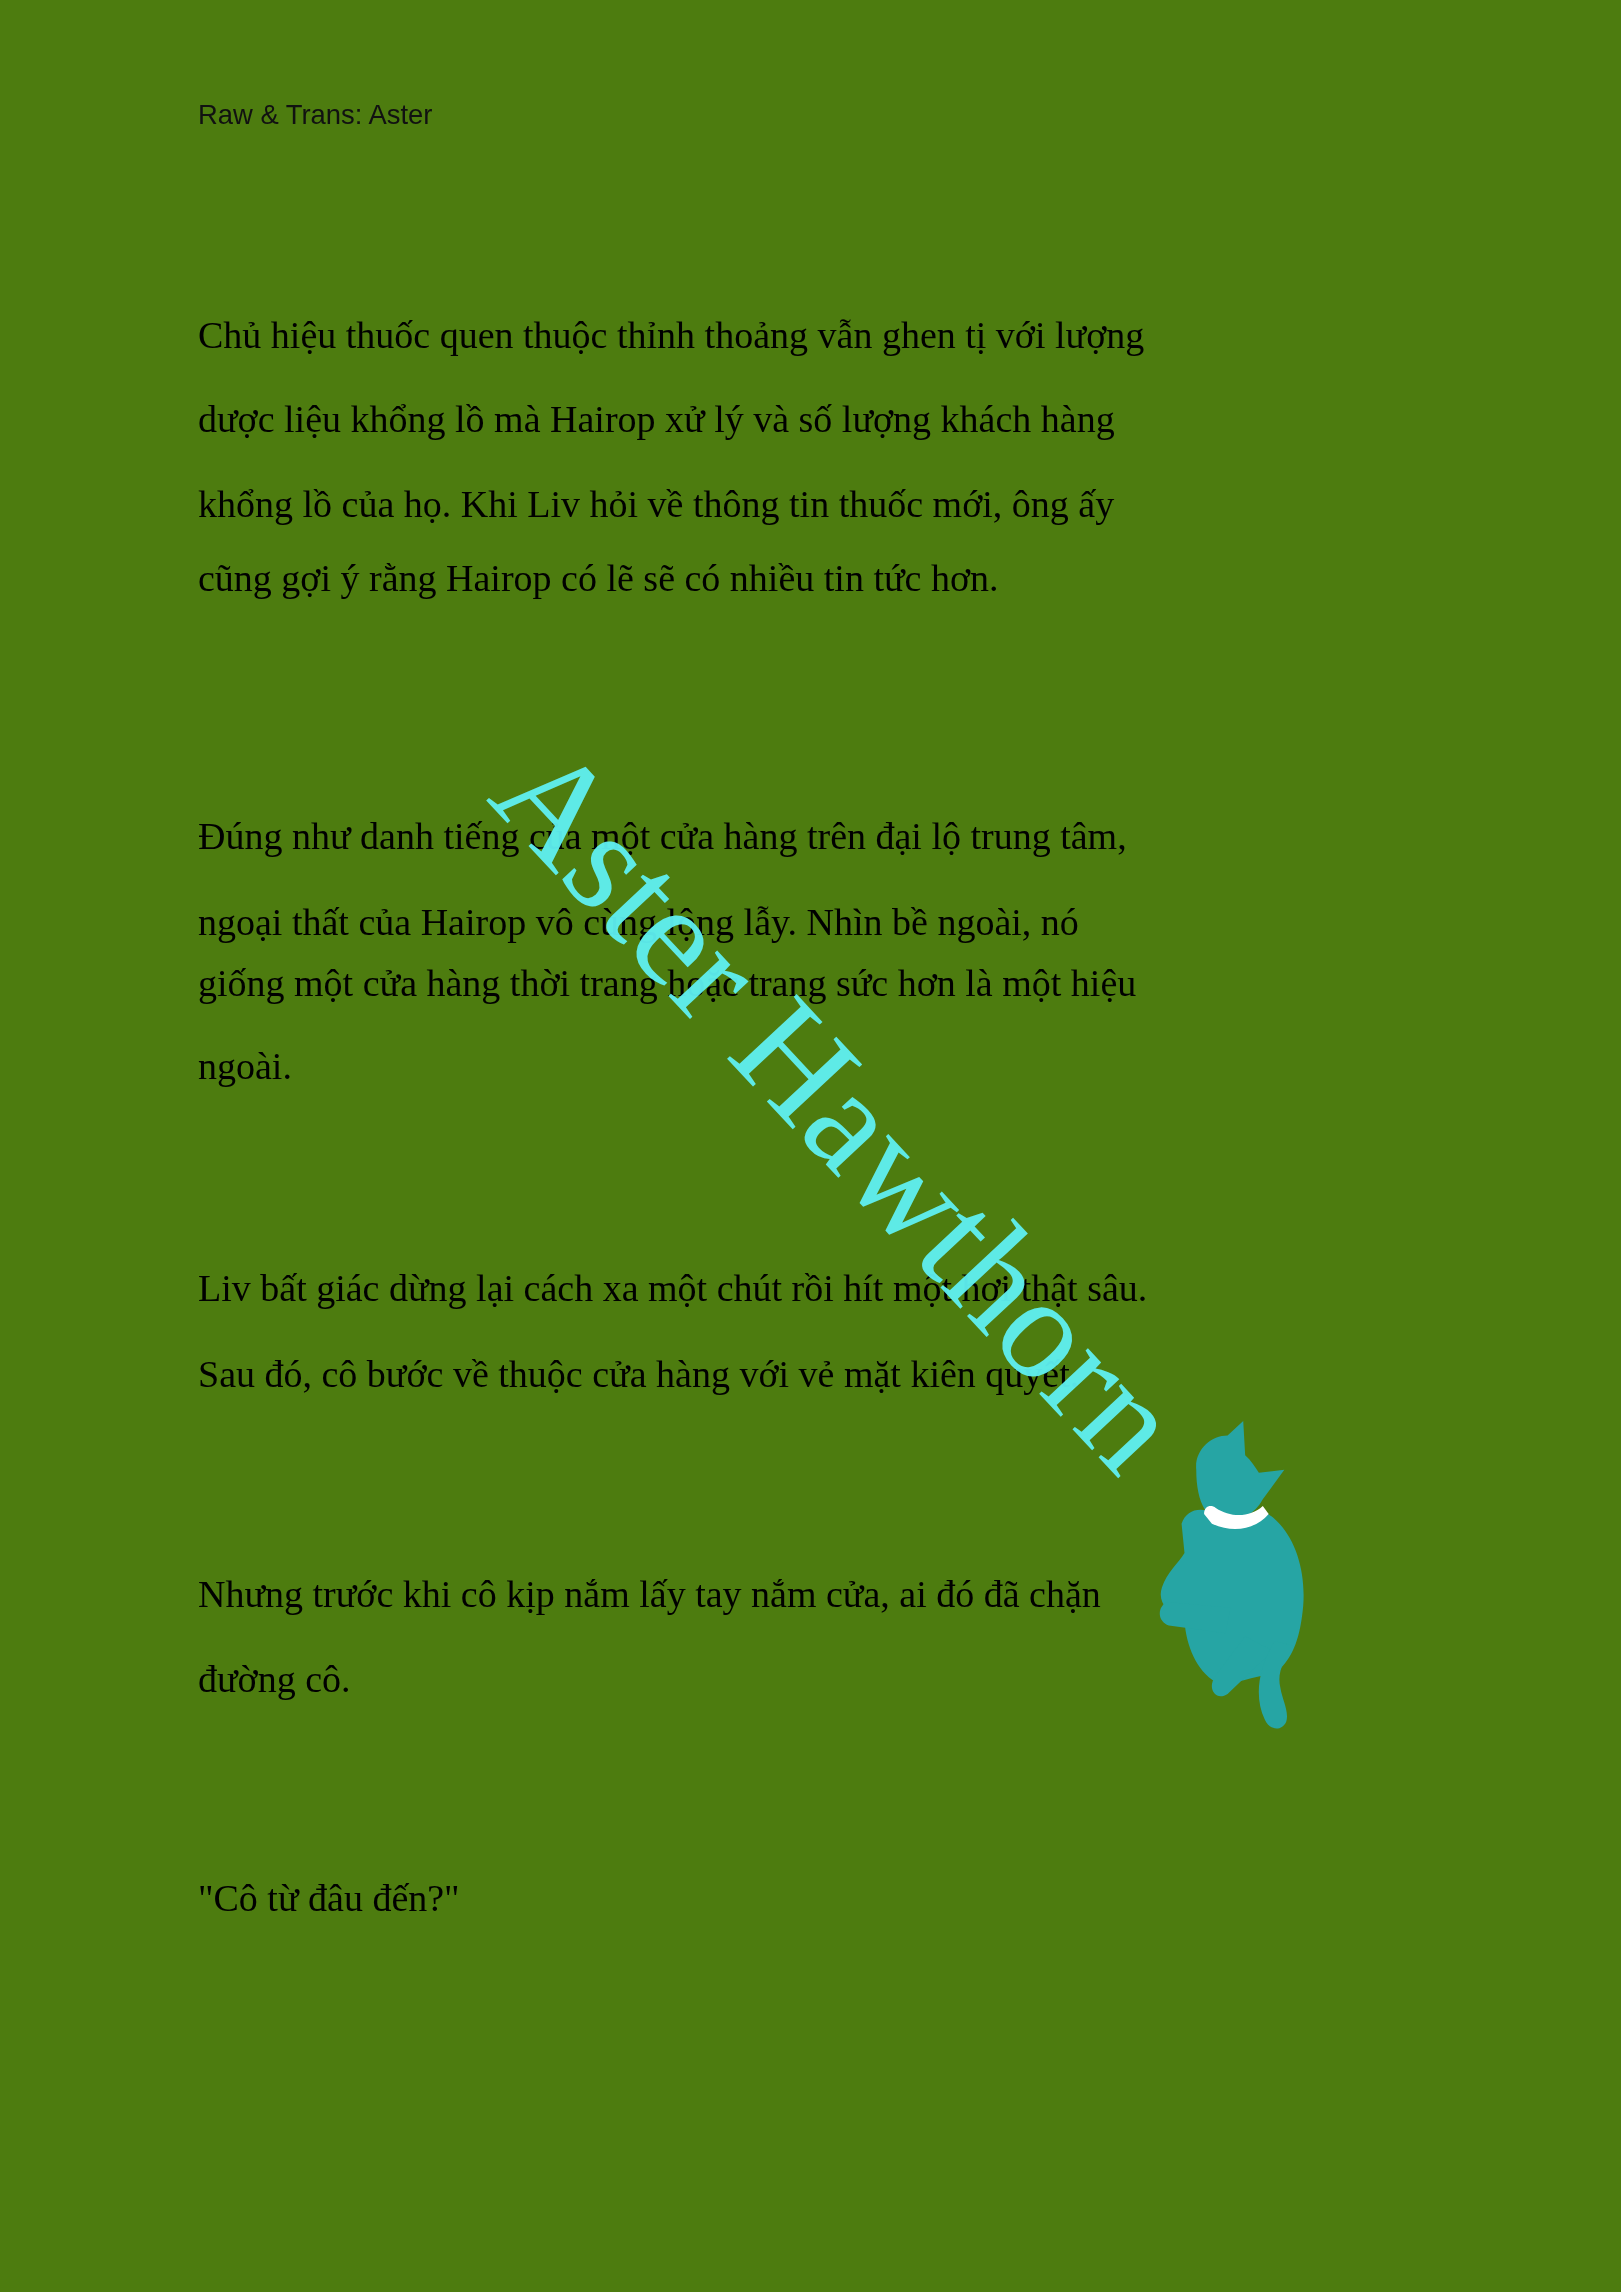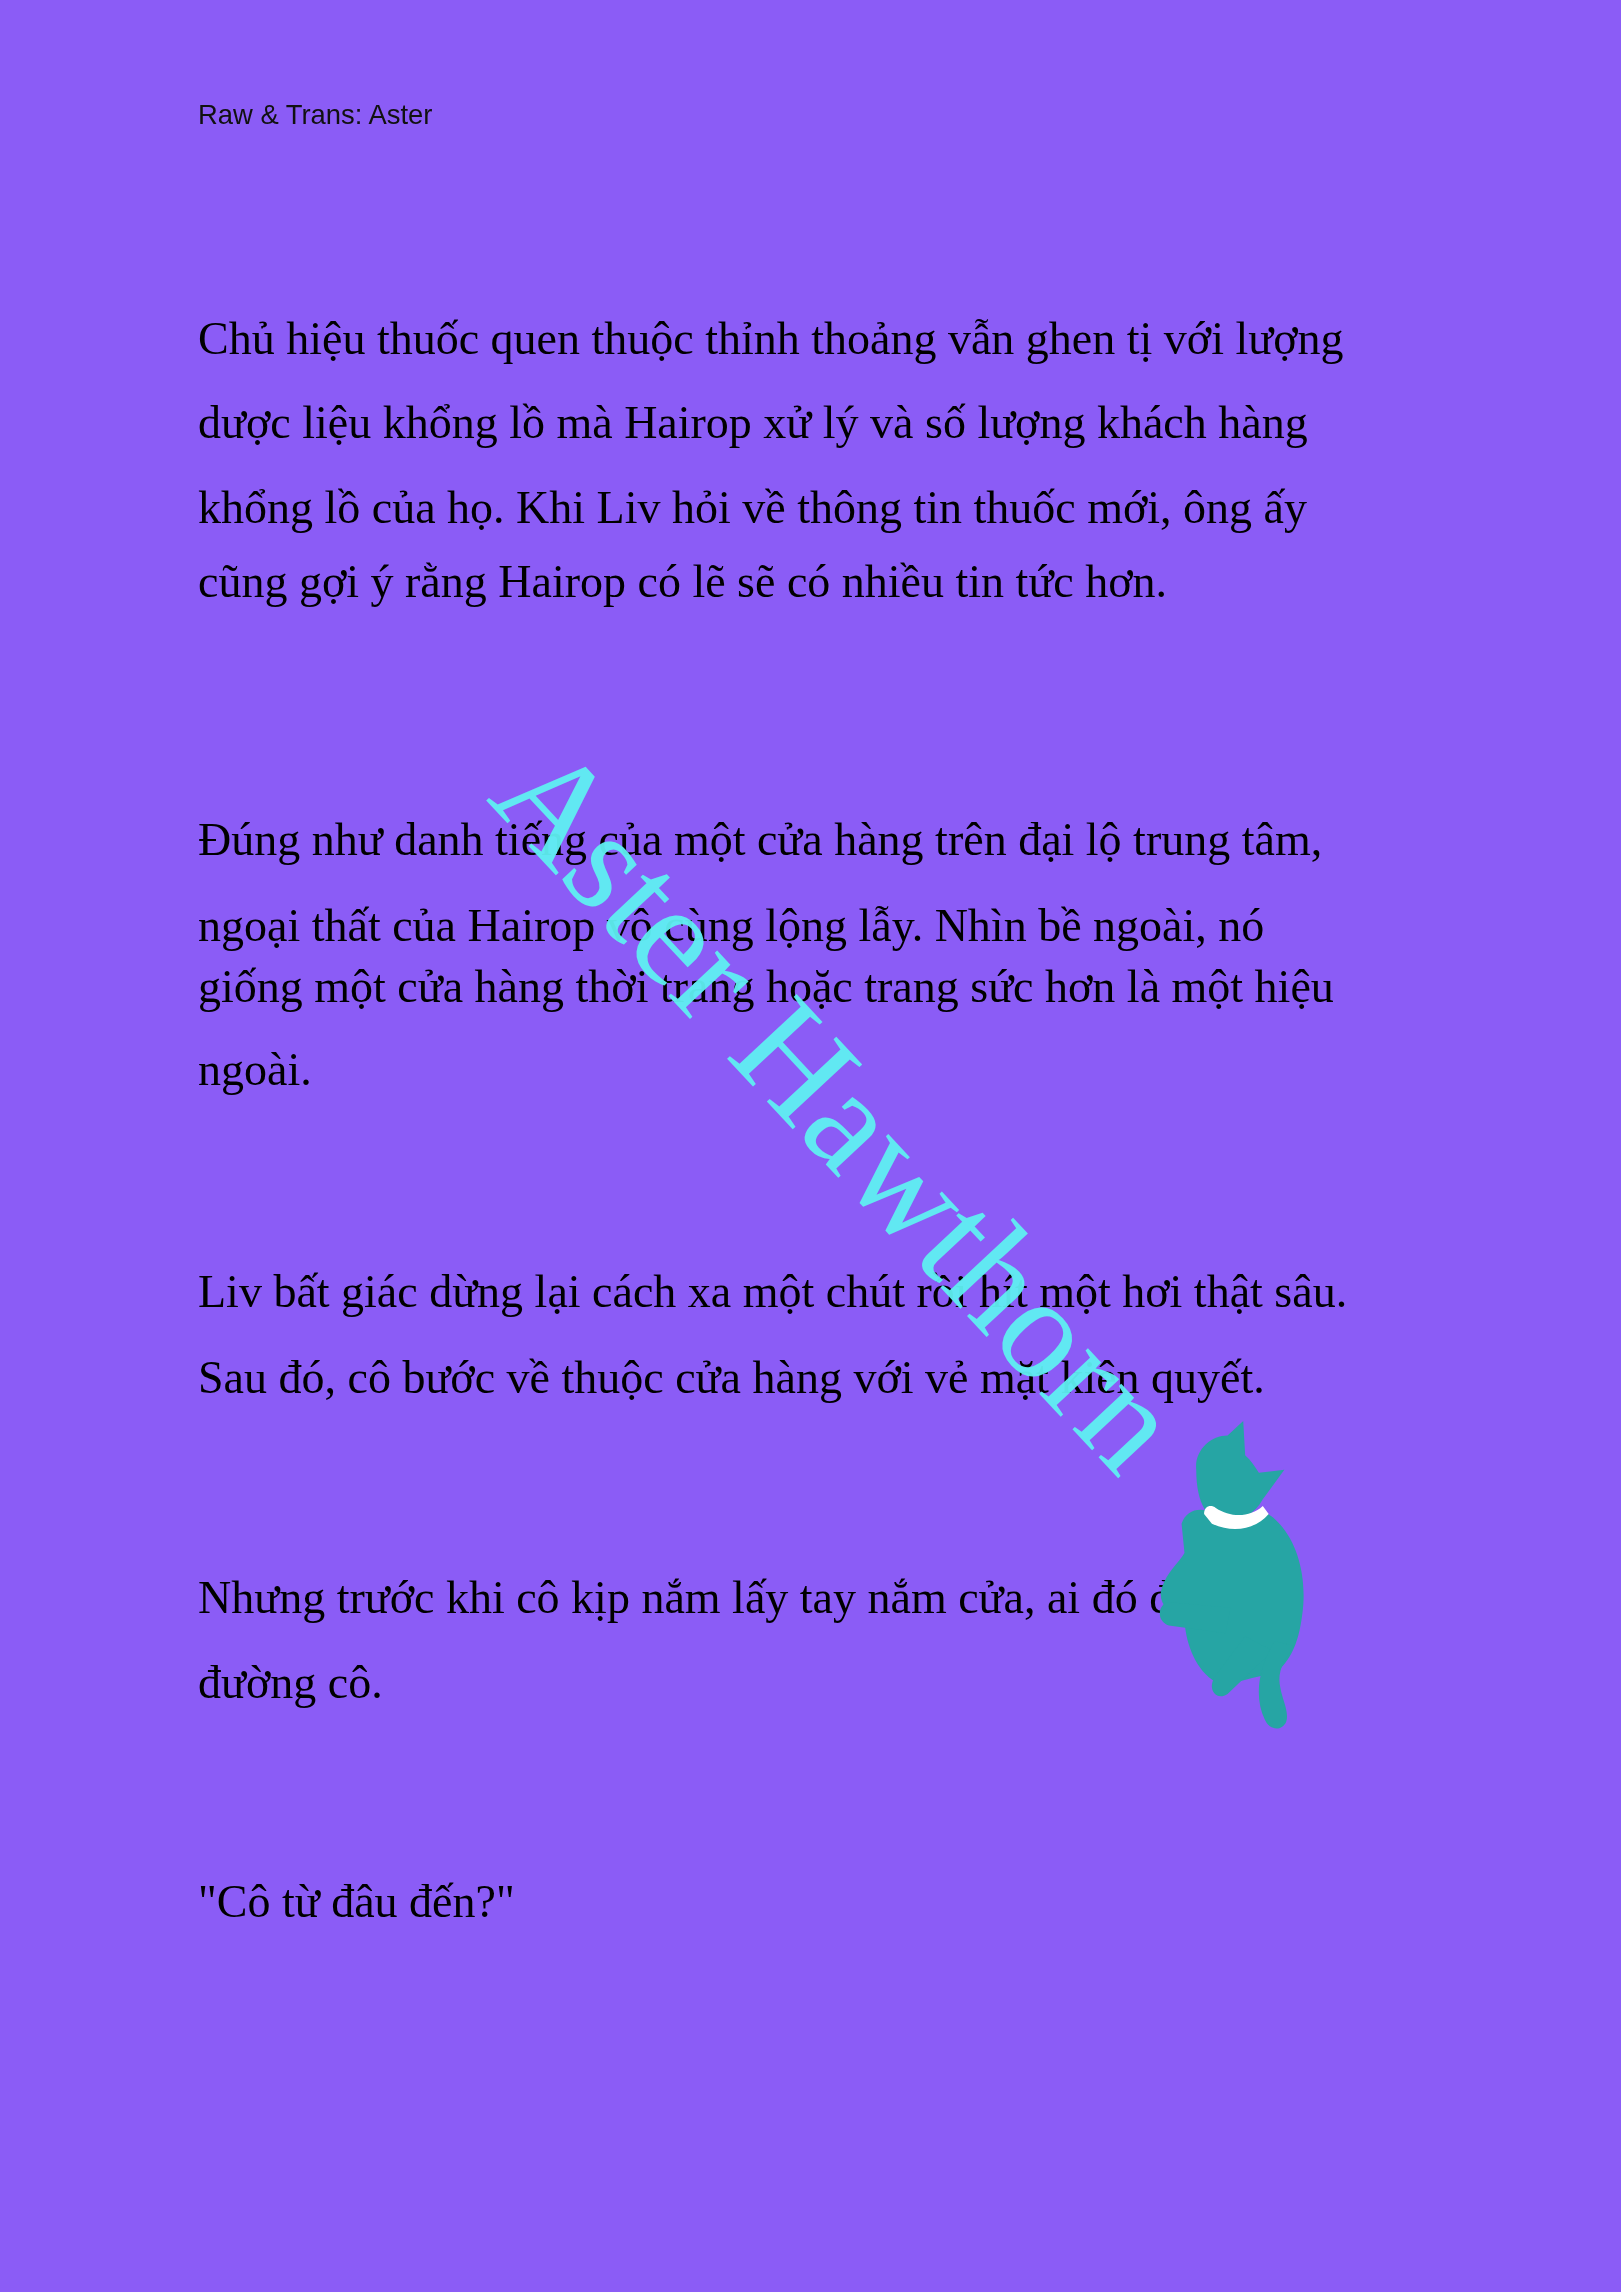--- a/index.html
+++ b/index.html
@@ -11,36 +11,36 @@
       width: 1621px;
       height: 2293px;
       position: relative;
       overflow: hidden;
     }
     .page {
       position: absolute;
       left: 0; top: 0;
       width: 1621px;
       height: 2293px;
-      background: #8b5cf6;
+      background: #4d7c0f;
     }
     .header {
       position: absolute;
       left: 198px;
       top: 99px;
       font-family: "Liberation Sans", sans-serif;
       font-size: 27.4px;
       color: #111111;
       white-space: nowrap;
     }
     .line {
       position: absolute;
       left: 198px;
       font-family: "Liberation Serif", serif;
-      font-size: 46px;
+      font-size: 38px;
       color: #000000;
       white-space: nowrap;
       line-height: 1;
     }
     .watermark {
       position: absolute;
       left: 201px;
       top: 1034px;
       width: 1274px;
       text-align: center;

